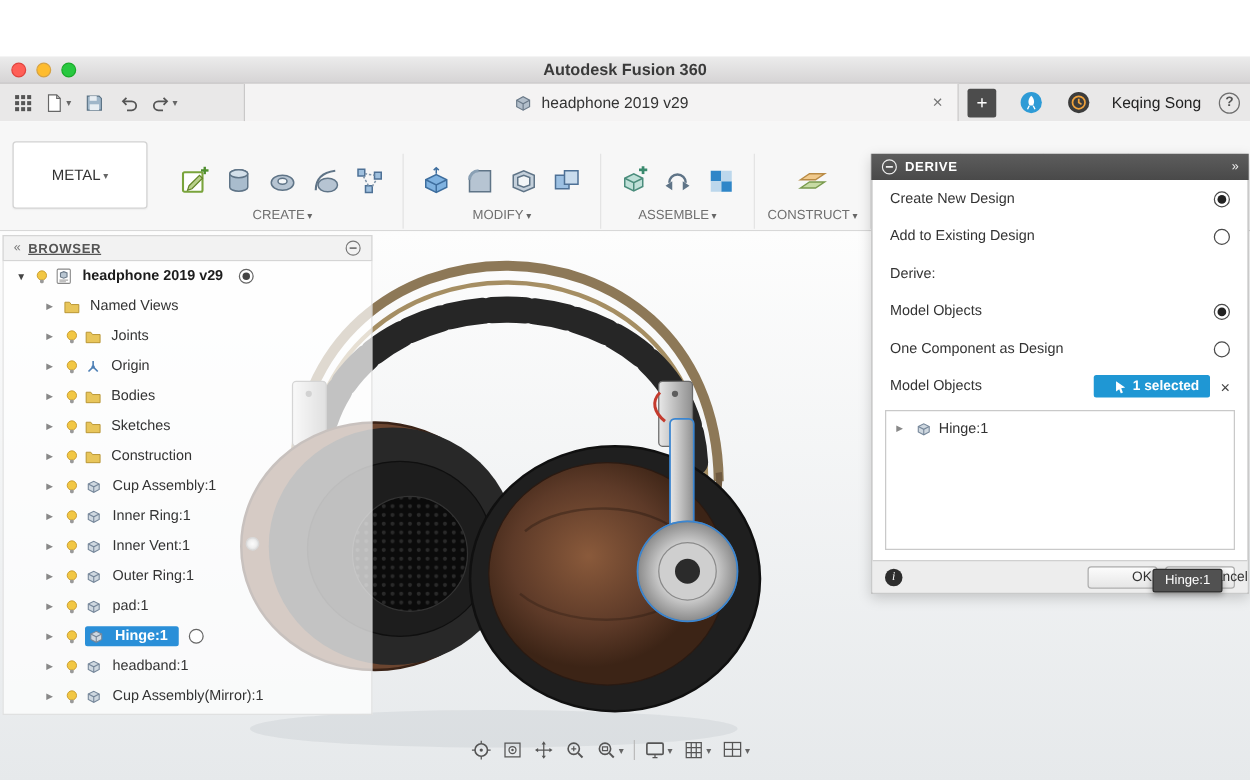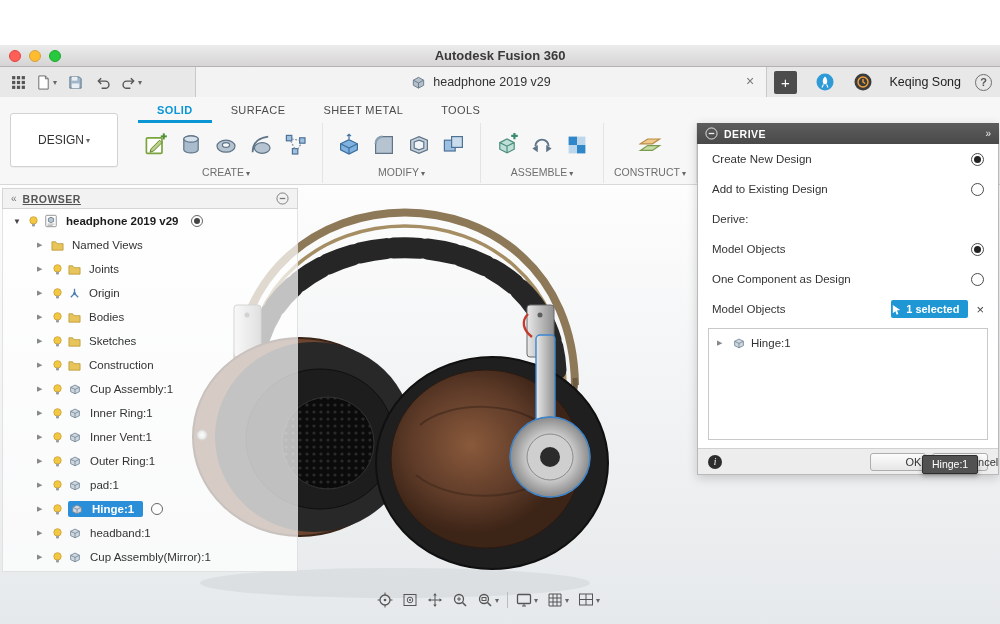--- a/index.html
+++ b/index.html
@@ -76,21 +76,21 @@
   .derive { position:absolute; left:697px; top:78px; width:302px; z-index:6; box-shadow:0 3px 10px rgba(0,0,0,.18); }
   .dheader { height:21px; background:linear-gradient(#5d5d5d,#494949); display:flex; align-items:center; padding:0 8px; gap:6px; }
   .dh-title { color:#fff; font-size:10.5px; font-weight:bold; letter-spacing:.5px; flex:1; }
   .dh-expand { color:#eee; font-size:10px; background:none; border:none; }
   .dbody { background:#fff; border:1px solid #b9b9b9; border-top:none; }
   .drow { height:30px; display:flex; align-items:center; justify-content:space-between; padding:0 14px; font-size:11.5px; color:#333; }
   .radio { width:13px; height:13px; border:1.5px solid #4a4a4a; border-radius:50%; position:relative; background:#fff; }
   .radio.on::after { content:""; position:absolute; inset:2px; background:#222; border-radius:50%; }
   .sel-right { display:flex; align-items:center; gap:8px; }
   .badge { background:#1f97d4; color:#fff; font-size:11px; font-weight:bold; border:none; border-radius:2px;
-    padding:3px 9px 3px 0; display:flex; align-items:center; gap:4px; }
+    padding:3px 9px 3px 16px; display:flex; align-items:center; gap:4px; }
   .clear-x { background:none; border:none; font-size:13px; color:#444; }
   .dtree { margin:4px 10px 8px; height:112px; border:1px solid #c9c9c9; background:#fff; overflow:hidden; }
   .dtree-row { display:flex; align-items:center; gap:5px; padding:7px 8px; font-size:11.5px; color:#333; }
   .dfooter { height:26px; background:#ededed; border-top:1px solid #d0d0d0; display:flex; align-items:center; padding:0 10px; gap:6px; }
   .info-circle { width:14px; height:14px; border-radius:50%; background:#2d2d2d; color:#fff; font-size:9.5px; font-style:italic; font-family:"Liberation Serif",serif;
     text-align:center; line-height:14px; }
   .dfooter .spacer { flex:1; }
   .dbtn { width:56px; height:18px; font-size:11px; color:#333; background:linear-gradient(#fcfcfc,#e6e6e6);
     border:1px solid #adadad; border-radius:3px;padding-left:31px; }
 
@@ -209,27 +209,21 @@
               <path d="M9 6 V9 L11.2 10.5" fill="none" stroke="#f0a23c" stroke-width="1.4"></path>
             </svg>
           </span>
         </button>
       <span class="user-name">Keqing Song</span>
       <button class="help-circle">?</button>
     </div>
   </div>
 
   <div class="ribbon">
-    <div class="design-btn caret">DESIGN</div>
-    <div class="rtabs" id="ribbon-tabs">
-        <button class="rtab active">SOLID</button>
-        <button class="rtab">SURFACE</button>
-        <button class="rtab">SHEET METAL</button>
-        <button class="rtab">TOOLS</button>
-      </div>
+    <div class="design-btn caret">METAL</div>
     <div class="rgroups" id="ribbon-groups">
         <div class="rgroup">
           <div class="ricons">
             <button class="rbtn">
               <span class="ic">
                 <svg viewBox="0 0 20 20" width="24" height="24">
                   <rect x="2" y="4" width="13" height="13" rx="1" fill="#fff" stroke="#7aa43c" stroke-width="1.4"></rect>
                   <path d="M6 13 L13 6 l2 2 -7 7 -3 1z" fill="#b8d08a" stroke="#628426" stroke-width=".8"></path>
                   <rect x="14" y="2" width="5" height="1.6" fill="#4f8f2f"></rect>
                   <rect x="15.7" y="0.3" width="1.6" height="5" fill="#4f8f2f"></rect>

